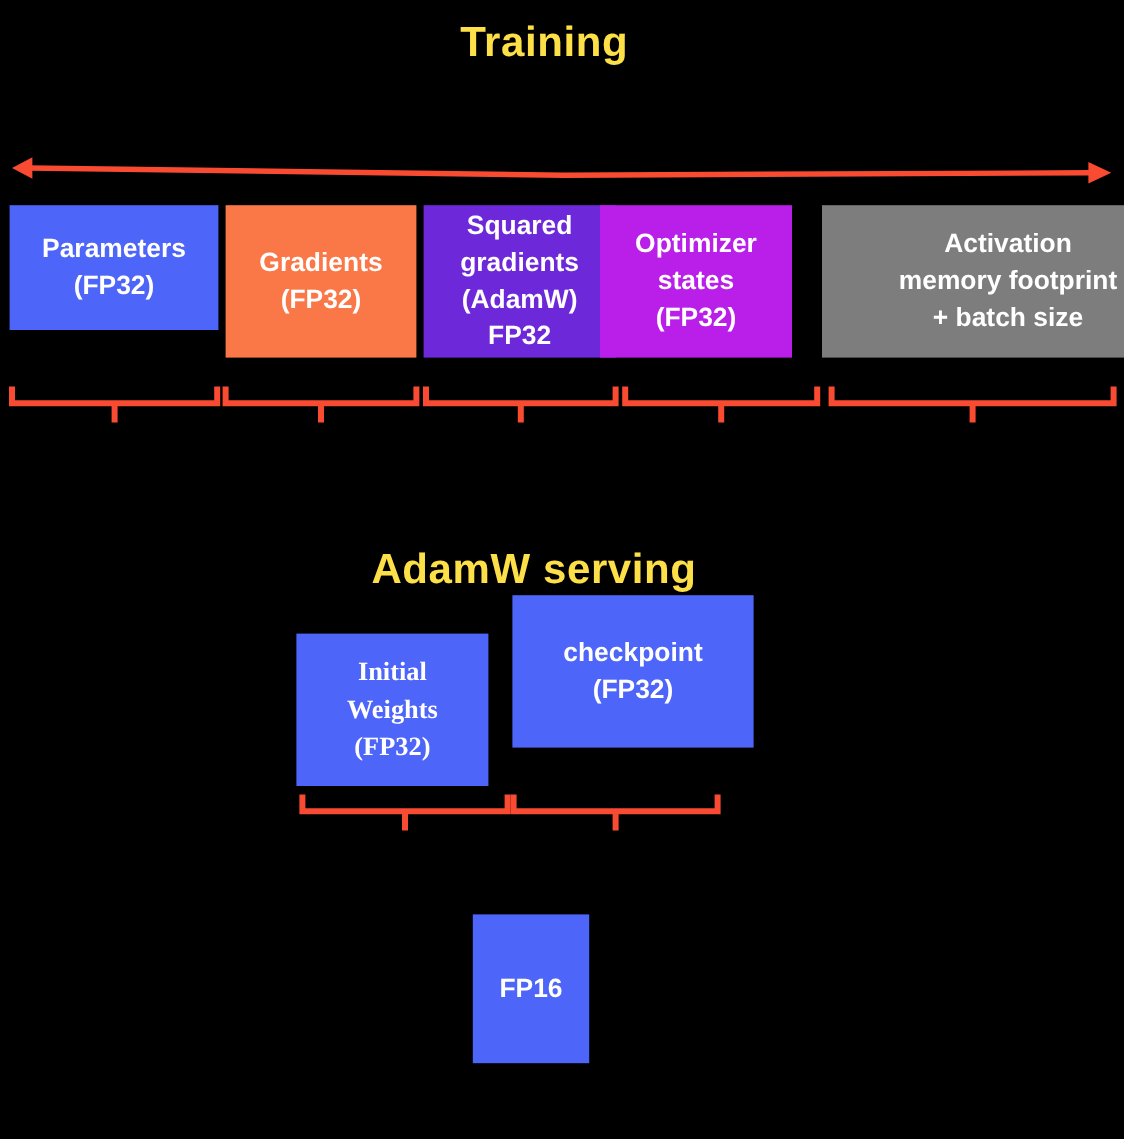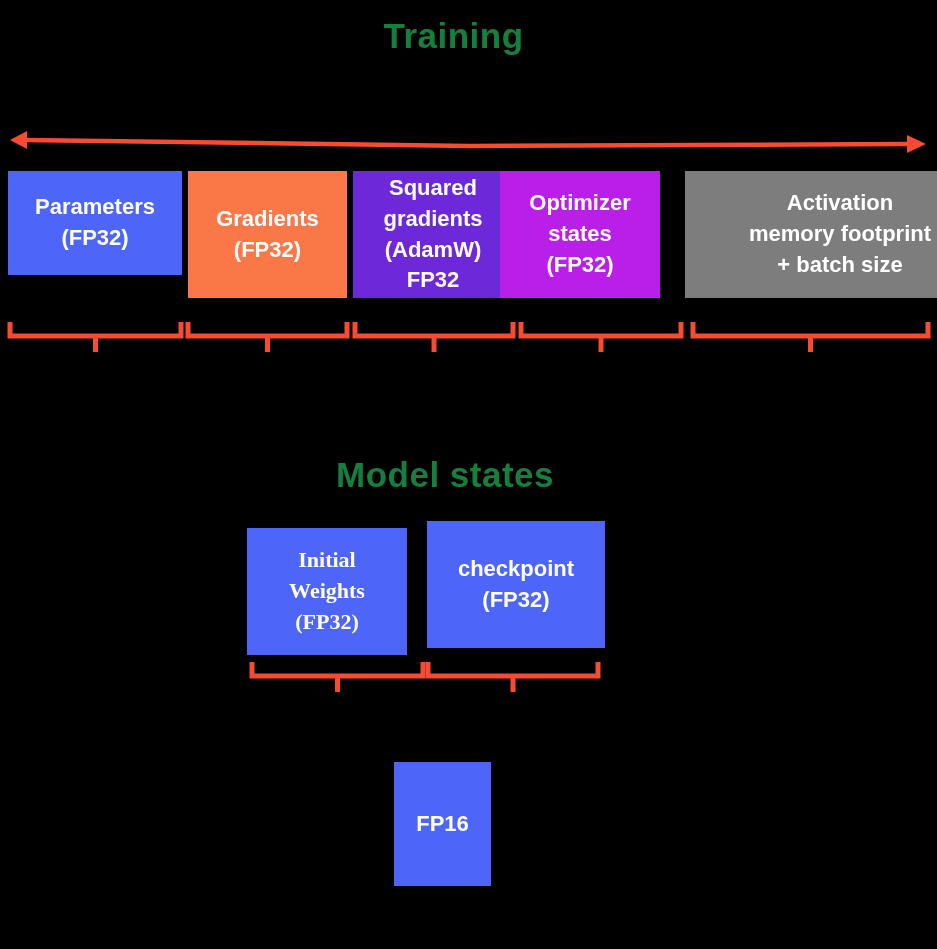--- a/index.html
+++ b/index.html
@@ -2,21 +2,21 @@
 <html><head>
 <meta charset="utf-8">
 <style>
   html,body{margin:0;padding:0;background:#000;}
   .stage{
     position:relative;width:937px;height:949px;background:#000000;
     font-family:"Liberation Sans", sans-serif;overflow:hidden;
   }
   .sec-title{
     position:absolute;text-align:center;font-weight:bold;font-size:35px;
-    color:#15803d;letter-spacing:0.5px;
+    color:#fde047;letter-spacing:0.5px;
   }
   #training-title{top:16px;left:0;right:30px;}
   #serving-title{top:455px;left:0;right:47px;}
   .svg-overlay{position:absolute;left:0;top:0;pointer-events:none;}
   .box{
     position:absolute;display:flex;align-items:center;justify-content:center;
     text-align:center;color:#ffffff;font-size:22px;font-weight:600;
     line-height:1.4;white-space:pre-line;
   }
   .c-blue{background:#4d65f8;}
@@ -25,21 +25,21 @@
   .c-purple{background:#b91fe9;}
   .c-gray{background:#7d7d7d;padding-left:36px;}
   
   #box-parameters {left:8px;  top:171px;width:174px;height:104px;}
   #box-gradients  {left:188px;top:171px;width:159px;height:127px;}
   #box-sq-grad    {left:353px;top:171px;width:160px;height:127px;}
   #box-opt-states {left:500px;top:171px;width:160px;height:127px;}
   #box-activation {left:685px;top:171px;width:238px;height:127px;}
   
   #box-init-weights{left:247px;top:528px;width:160px;height:127px;font-family:Liberation Serif, serif;}
-  #box-checkpoint {left:427px;top:521px;width:178px;height:127px;}
+  #box-checkpoint {left:427px;top:496px;width:201px;height:127px;}
   #box-fp16       {left:394px;top:762px;width:97px; height:124px;}
 </style>
 </head>
 <body>
 
 <div class="stage">
 
   <div class="sec-title" id="training-title">Training</div>
 
   <svg class="svg-overlay" width="937" height="949" viewBox="0 0 937 949">
@@ -79,21 +79,21 @@
     <span>Optimizer
 states
 (FP32)</span>
   </div>
   <div class="box c-gray" id="box-activation">
     <span>Activation
 memory footprint
 + batch size</span>
   </div>
 
-  <div class="sec-title" id="serving-title">Model states</div>
+  <div class="sec-title" id="serving-title">AdamW serving</div>
 
   <div class="box c-blue" id="box-init-weights">
     <span>Initial
 Weights
 (FP32)</span>
   </div>
   <div class="box c-blue" id="box-checkpoint">
     <span>checkpoint
 (FP32)</span>
   </div>

